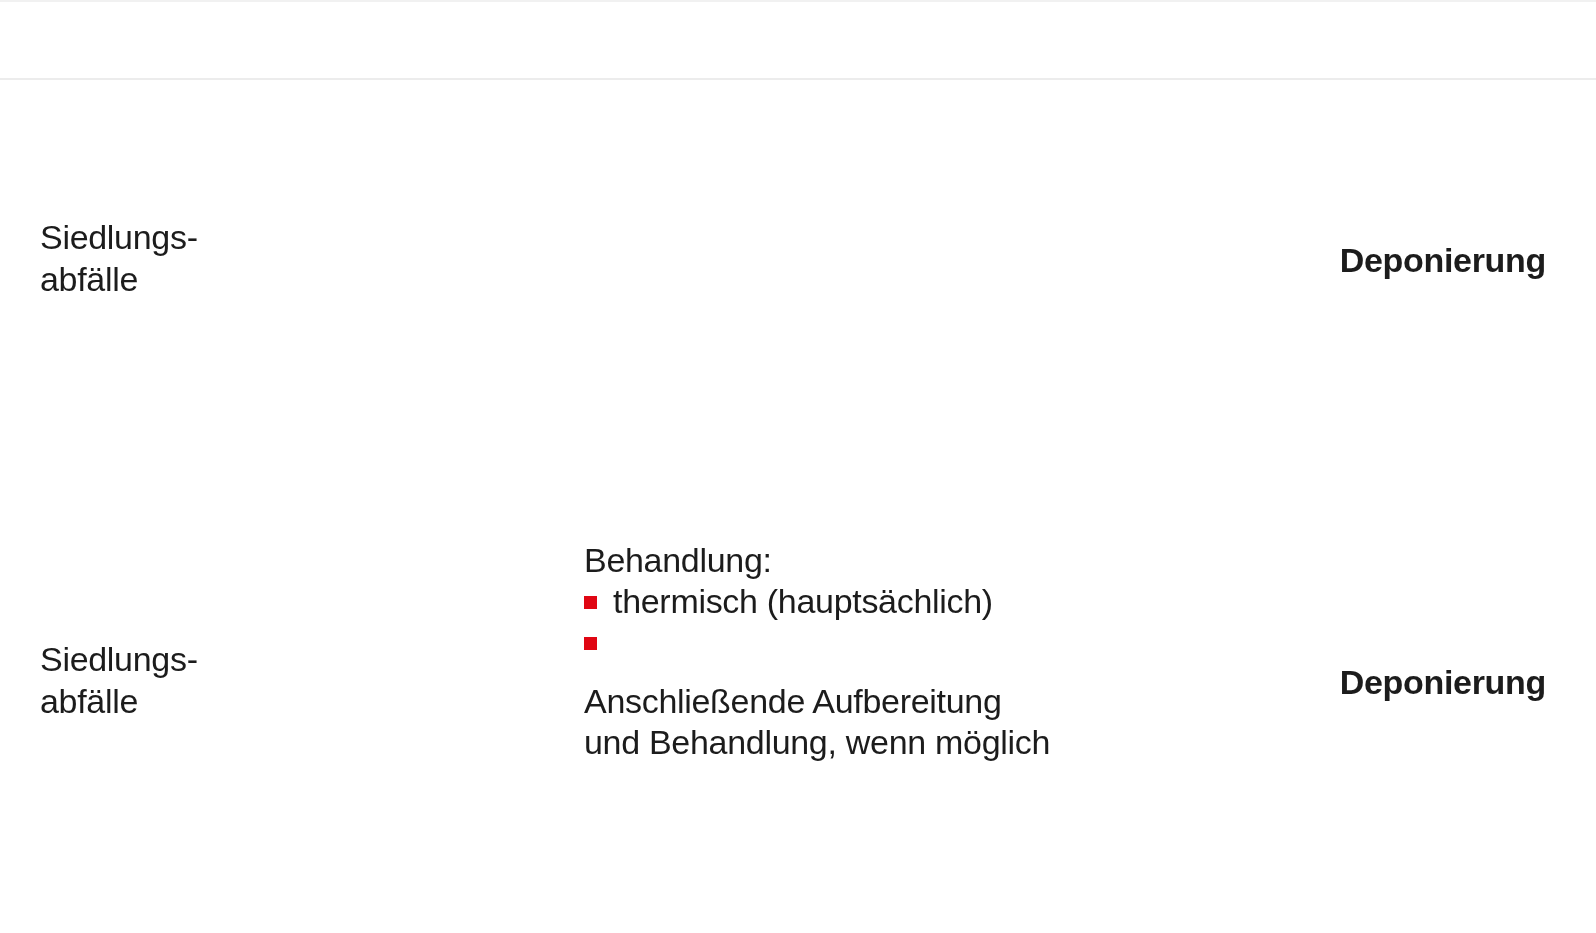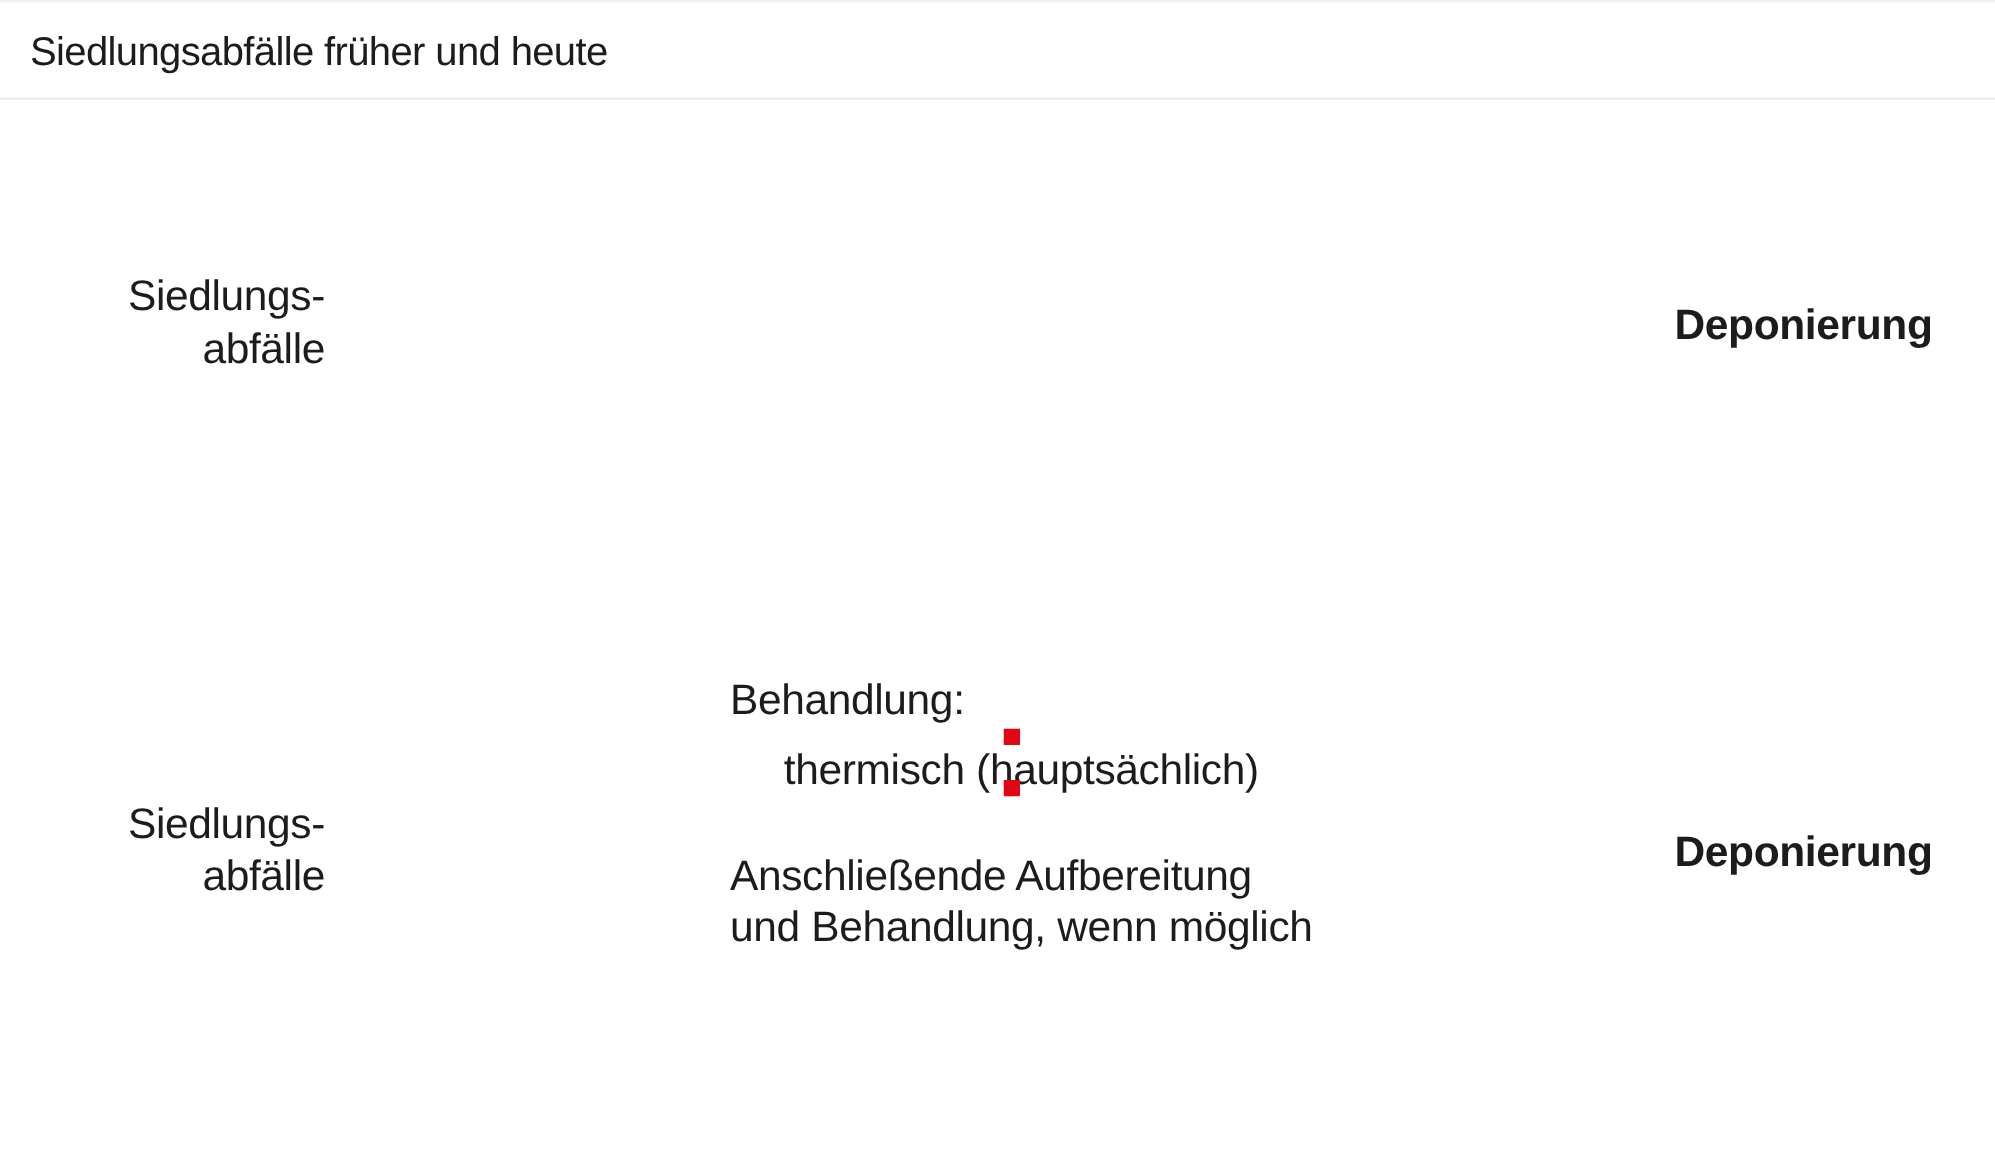--- a/index.html
+++ b/index.html
@@ -46,21 +46,21 @@
   .body-text {
     font-size: 34px;
     line-height: 42px;
     letter-spacing: -0.3px;
     font-weight: 400;
   }
   .source-label {
     position: absolute;
     left: 40px;
     width: 220px;
-    text-align: right;
+    text-align: left;
     white-space: nowrap;
   }
   .source-row1 { top: 216px; }
   .source-row2 { top: 638px; }
   .dest-label {
     position: absolute;
     right: 50px;
     text-align: right;
     white-space: nowrap;
     font-weight: bold;
@@ -77,21 +77,20 @@
   }
   .treatment-heading { white-space: nowrap; }
   .bullet-list {
     list-style: none;
   }
   .bullet-item {
     display: flex;
     align-items: center;
     height: 41px;
     white-space: nowrap;
-    flex-direction: column;
   }
   .bullet-square {
     flex: 0 0 auto;
     width: 13px;
     height: 13px;
     background: var(--accent-red);
     margin-right: 16px;
     margin-top: 2px;
   }
   .treatment-note {
@@ -99,21 +98,20 @@
     white-space: nowrap;
   }
 </style>
 </head>
 <body>
 
 <div class="slide">
 
   <div class="top-edge"></div>
 
-  <h1 class="slide-title">Siedlungsabfälle früher und heute</h1>
 
   <div class="header-divider"></div>
 
   <div class="source-label source-row1 body-text">
     <div>Siedlungs-</div>
     <div>abfälle</div>
   </div>
 
   <div class="dest-label dest-row1 body-text">Deponierung</div>
 

